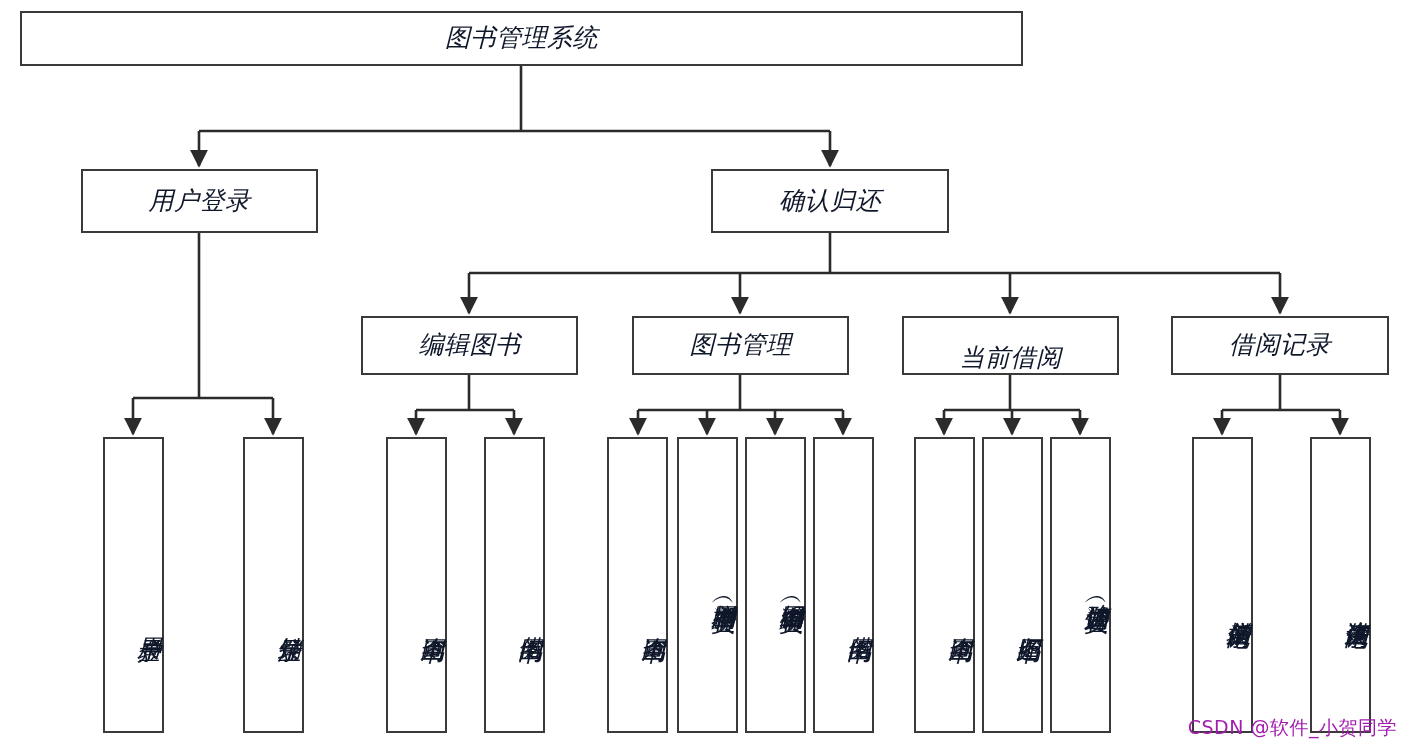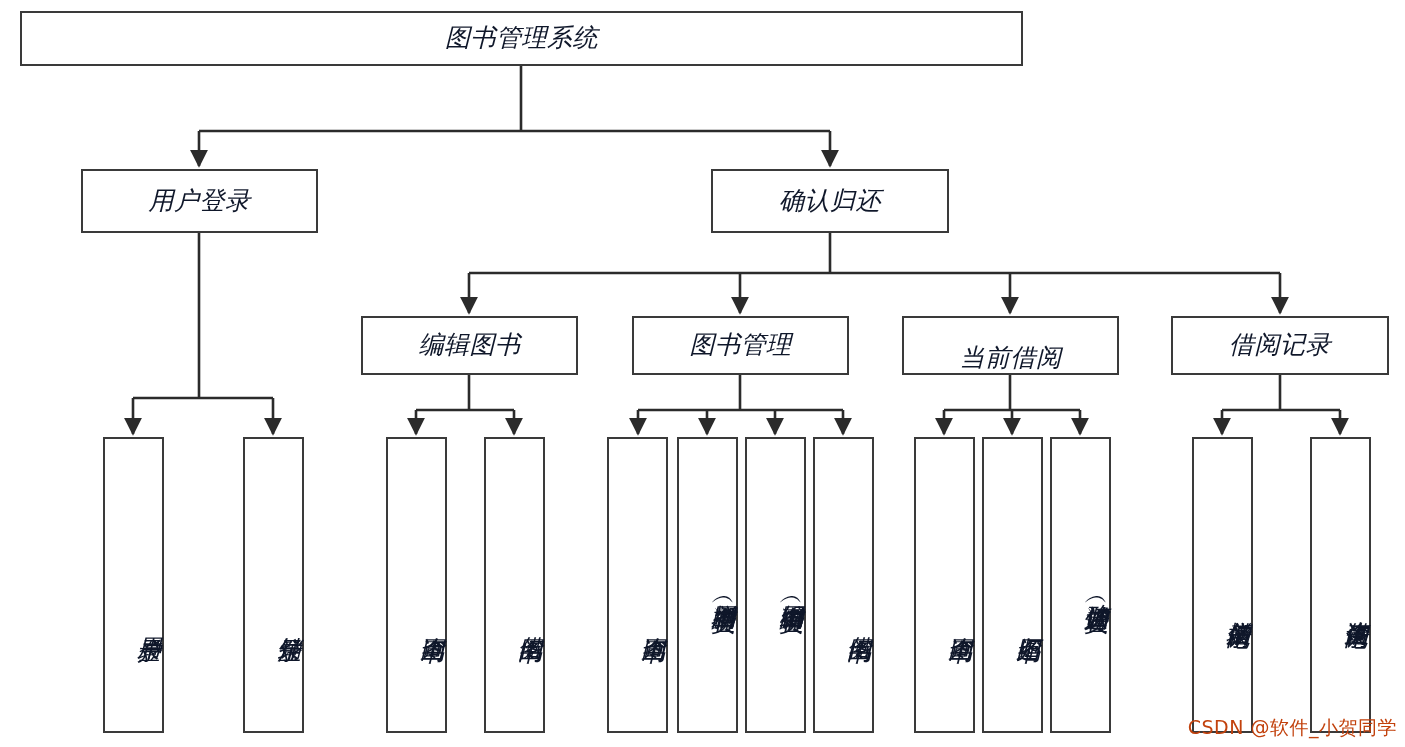--- a/index.html
+++ b/index.html
@@ -62,21 +62,21 @@
   }
   .node-label {
     display: block;
     white-space: nowrap;
   }
   #watermark {
     position: absolute;
     right: 8px;
     bottom: 6px;
     font-size: 19px;
-    color: #c2410c;
+    color: #a21caf;
     white-space: nowrap;
     letter-spacing: 0.5px;
     pointer-events: none;
     user-select: none;
   }
 </style>
 </head>
 <body>
 
 <div id="diagram-root">

